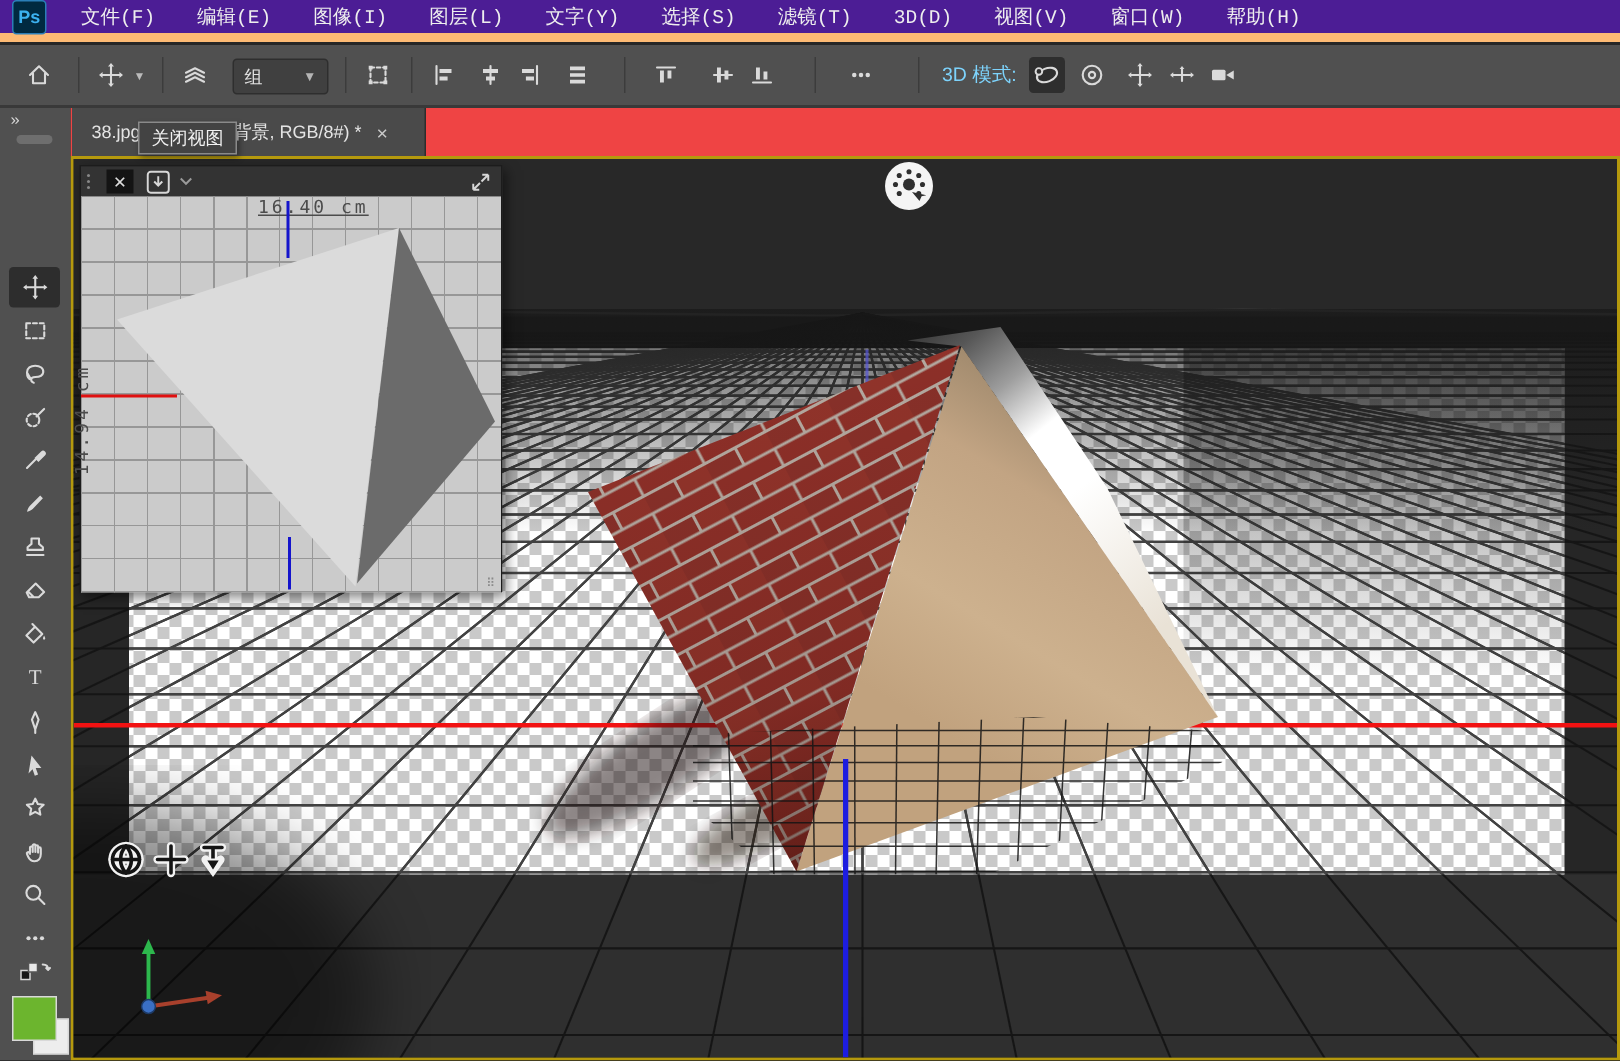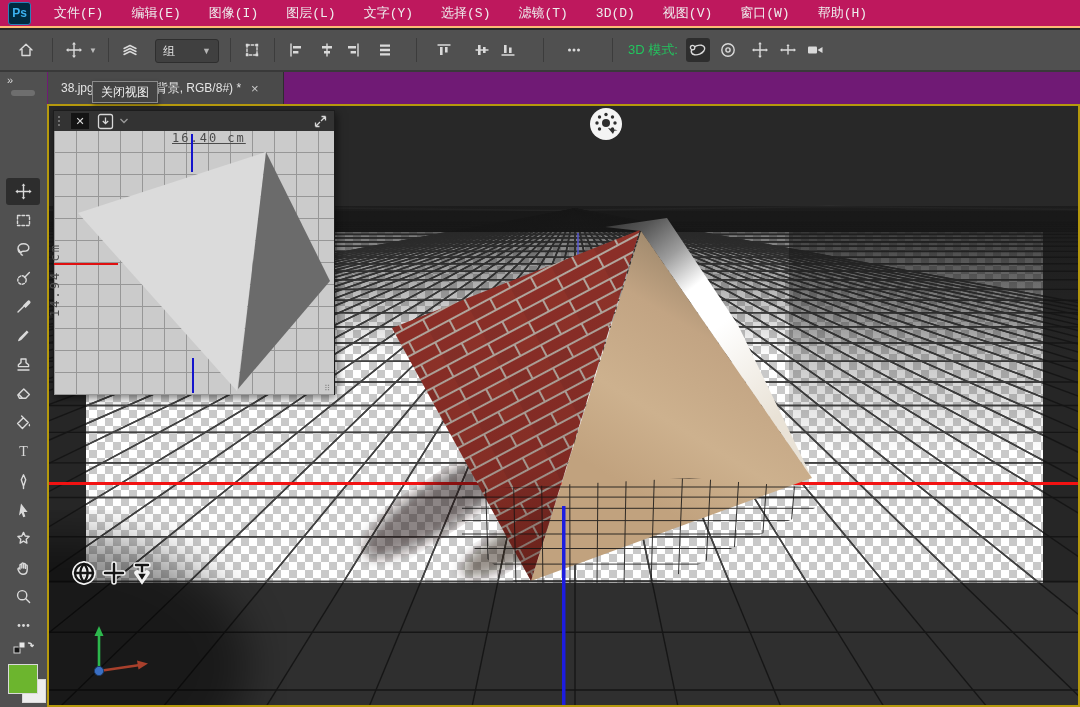--- a/index.html
+++ b/index.html
@@ -2,53 +2,53 @@
 <html><head>
 <meta charset="utf-8">
 <style>
   * { margin:0; padding:0; box-sizing:border-box; }
   html,body { width:1080px; height:707px; overflow:hidden; background:#262626;
     font-family:"Liberation Sans","DejaVu Sans",sans-serif; }
   .abs { position:absolute; }
   #stage { position:relative; width:1080px; height:707px; }
 
   
-  #menubar { left:0; top:0; width:1080px; height:28px; background:#be185d;
-    border-bottom:2px solid #fdba74; display:flex; align-items:center; z-index:30; }
+  #menubar { left:0; top:0; width:1080px; height:28px; background:#4c1d95;
+    border-bottom:6px solid #fdba74; display:flex; align-items:center; z-index:30; }
   #ps-logo { width:23px; height:23px; margin:0 9px 0 8px; background:#002a40;
     border:1px solid #2a7fb8; border-radius:3px; color:#3bb1ef; font-size:12px;
     font-weight:bold; display:flex; align-items:center; justify-content:center; }
   .menu-item { color:#eeeeee; font-size:13px; padding:4px 14px; height:30px;
     display:flex; align-items:center; cursor:default;font-family:Liberation Mono, monospace; }
 
   #optionsbar { left:0; top:30px; width:1080px; height:42px; background:#505050;
     border-bottom:2px solid #393939; z-index:30; }
   .opt { position:absolute; top:0; height:40px; display:flex; align-items:center; }
   .sep { position:absolute; top:8px; width:1px; height:24px; background:#3c3c3c; }
   .icon-btn { display:flex; align-items:center; justify-content:center;
     width:24px; height:24px; border-radius:3px; }
   .icon-btn.pressed { background:#2e2e2e; }
-  .opt-label { color:#22c55e; font-size:13px; }
+  .opt-label { color:#7dd3fc; font-size:13px; }
   #group-dd { position:absolute; left:155px; top:9px; width:64px; height:24px;
     background:#404040; border:1px solid #2e2e2e; border-radius:3px; color:#e0e0e0;
     font-size:12px; display:flex; align-items:center; padding:0 7px; }
   #group-dd .chev { margin-left:auto; color:#b5b5b5; font-size:9px; }
 
   
   #toolbar { left:0; top:72px; width:47px; height:635px; background:#505050; z-index:25; }
   #tb-collapse { position:absolute; left:7px; top:2px; color:#d8d8d8; font-size:11px; letter-spacing:1px; }
   #tb-grip { position:absolute; left:11px; top:18px; width:24px; height:6px;
     border-radius:3px; background:#6e6e6e; }
   .tool { position:absolute; left:6px; width:34px; height:27px; display:flex;
     align-items:center; justify-content:center; border-radius:3px; }
   .tool.selected { background:#2d2d2d; }
   .swatch { position:absolute; border:1px solid #d9d9d9; }
 
   
-  #tabbar { left:47px; top:72px; width:1033px; height:32px; background:#701a75; z-index:20; }
+  #tabbar { left:47px; top:72px; width:1033px; height:32px; background:#ef4444; z-index:20; }
   #tab { position:absolute; left:1px; top:0; width:236px; height:32px; background:#4a4a4a;
     border-right:1px solid #2d2d2d; display:flex; align-items:center; padding:0 8px 0 13px;
     color:#e4e4e4; font-size:12px; white-space:nowrap; }
   #tab .gap { width:58px; }
   #tab-close { margin-left:10px; color:#c9c9c9; font-size:13px; }
 
   
   #canvas { left:47px; top:104px; width:1033px; height:603px;
     border:2px solid #b5990d; background:#262626; z-index:10; overflow:hidden; }
   #scene-svg { position:absolute; left:0; top:0; }

